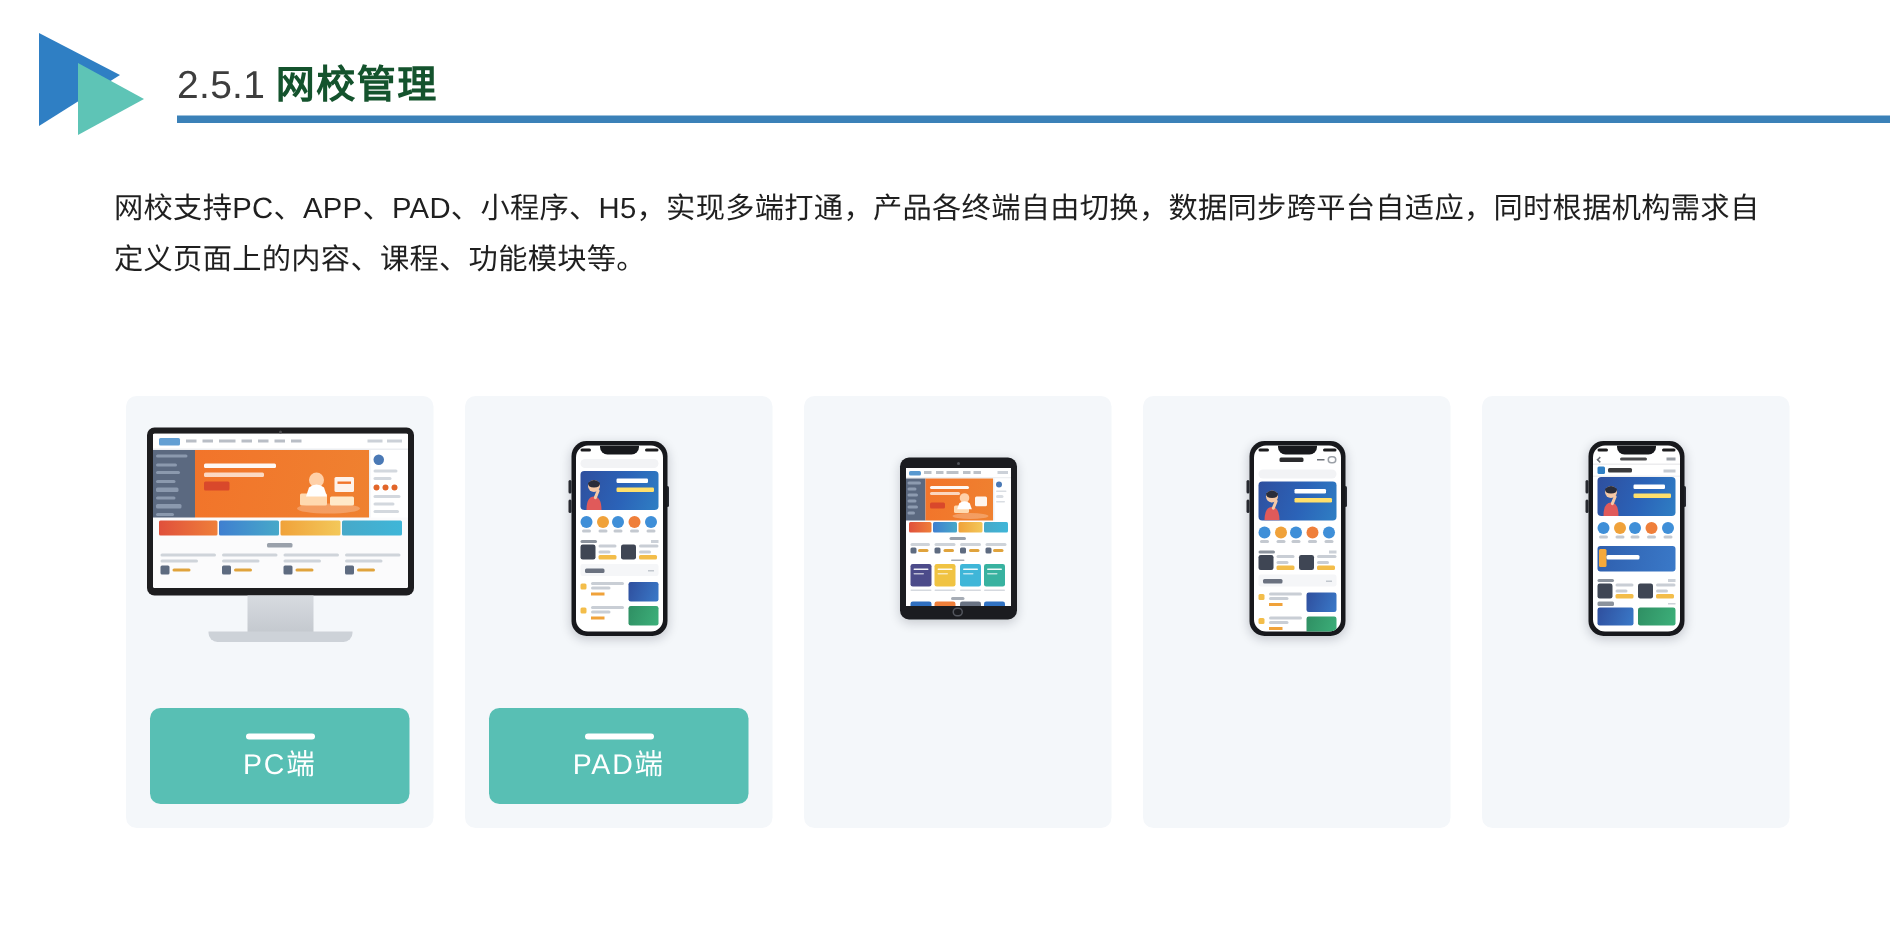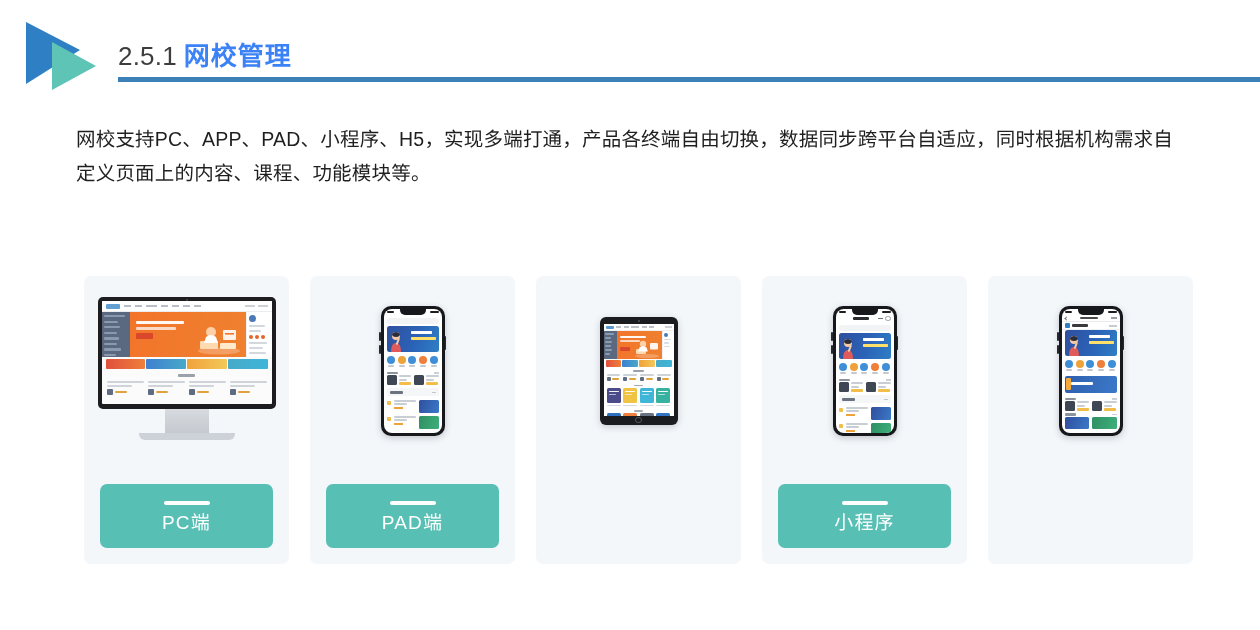--- a/index.html
+++ b/index.html
@@ -40,21 +40,21 @@
   .title-num {
     font-size: 26px;
     font-weight: 400;
     color: #3d3d3d;
     letter-spacing: .2px;
     line-height: 1;
   }
   .title-main {
     font-size: 26px;
     font-weight: 700;
-    color: #3b82f6;
+    color: #14532d;
     letter-spacing: 1px;
     line-height: 1;
   }
 
   .title-rule {
     position: absolute;
     left: 118px; top: 77px;
     width: 1142px; height: 5px;
     background: #3b81b8;
   }
@@ -92,21 +92,21 @@
     width: 1110px;
     font-size: 19.5px;
     line-height: 34px;
     color: #1f1f1f;
     letter-spacing: .2px;
   }
 
   
   .card-row {
     position: absolute;
-    left: 84px; top: 276px;
+    left: 84px; top: 264px;
     width: 1106px;
     display: flex;
     gap: 21px;
     justify-content: space-between;
   }
 
   .card {
     position: relative;
     width: 205px;
     height: 288px;
@@ -863,24 +863,20 @@
                     <i></i>
                     <i class="s"></i>
                     <u></u>
                   </span>
                 <span class="thumb" style="background:linear-gradient(110deg,#2f8f63,#3db07a)"></span>
               </div>
             </div>
           </div>
         </div>
       </div>
-      <div class="badge">
-        <span class="badge-dash"></span>
-        <span class="badge-label">小程序</span>
-      </div>
     </div>
 
     <div class="card">
       <div class="stage">
         <div class="phone">
           <span class="phone-btn-l"></span>
             <span class="phone-btn-l2"></span>
             <span class="phone-btn-r"></span>
           <div class="phone-body">
             <div class="phone-screen">

